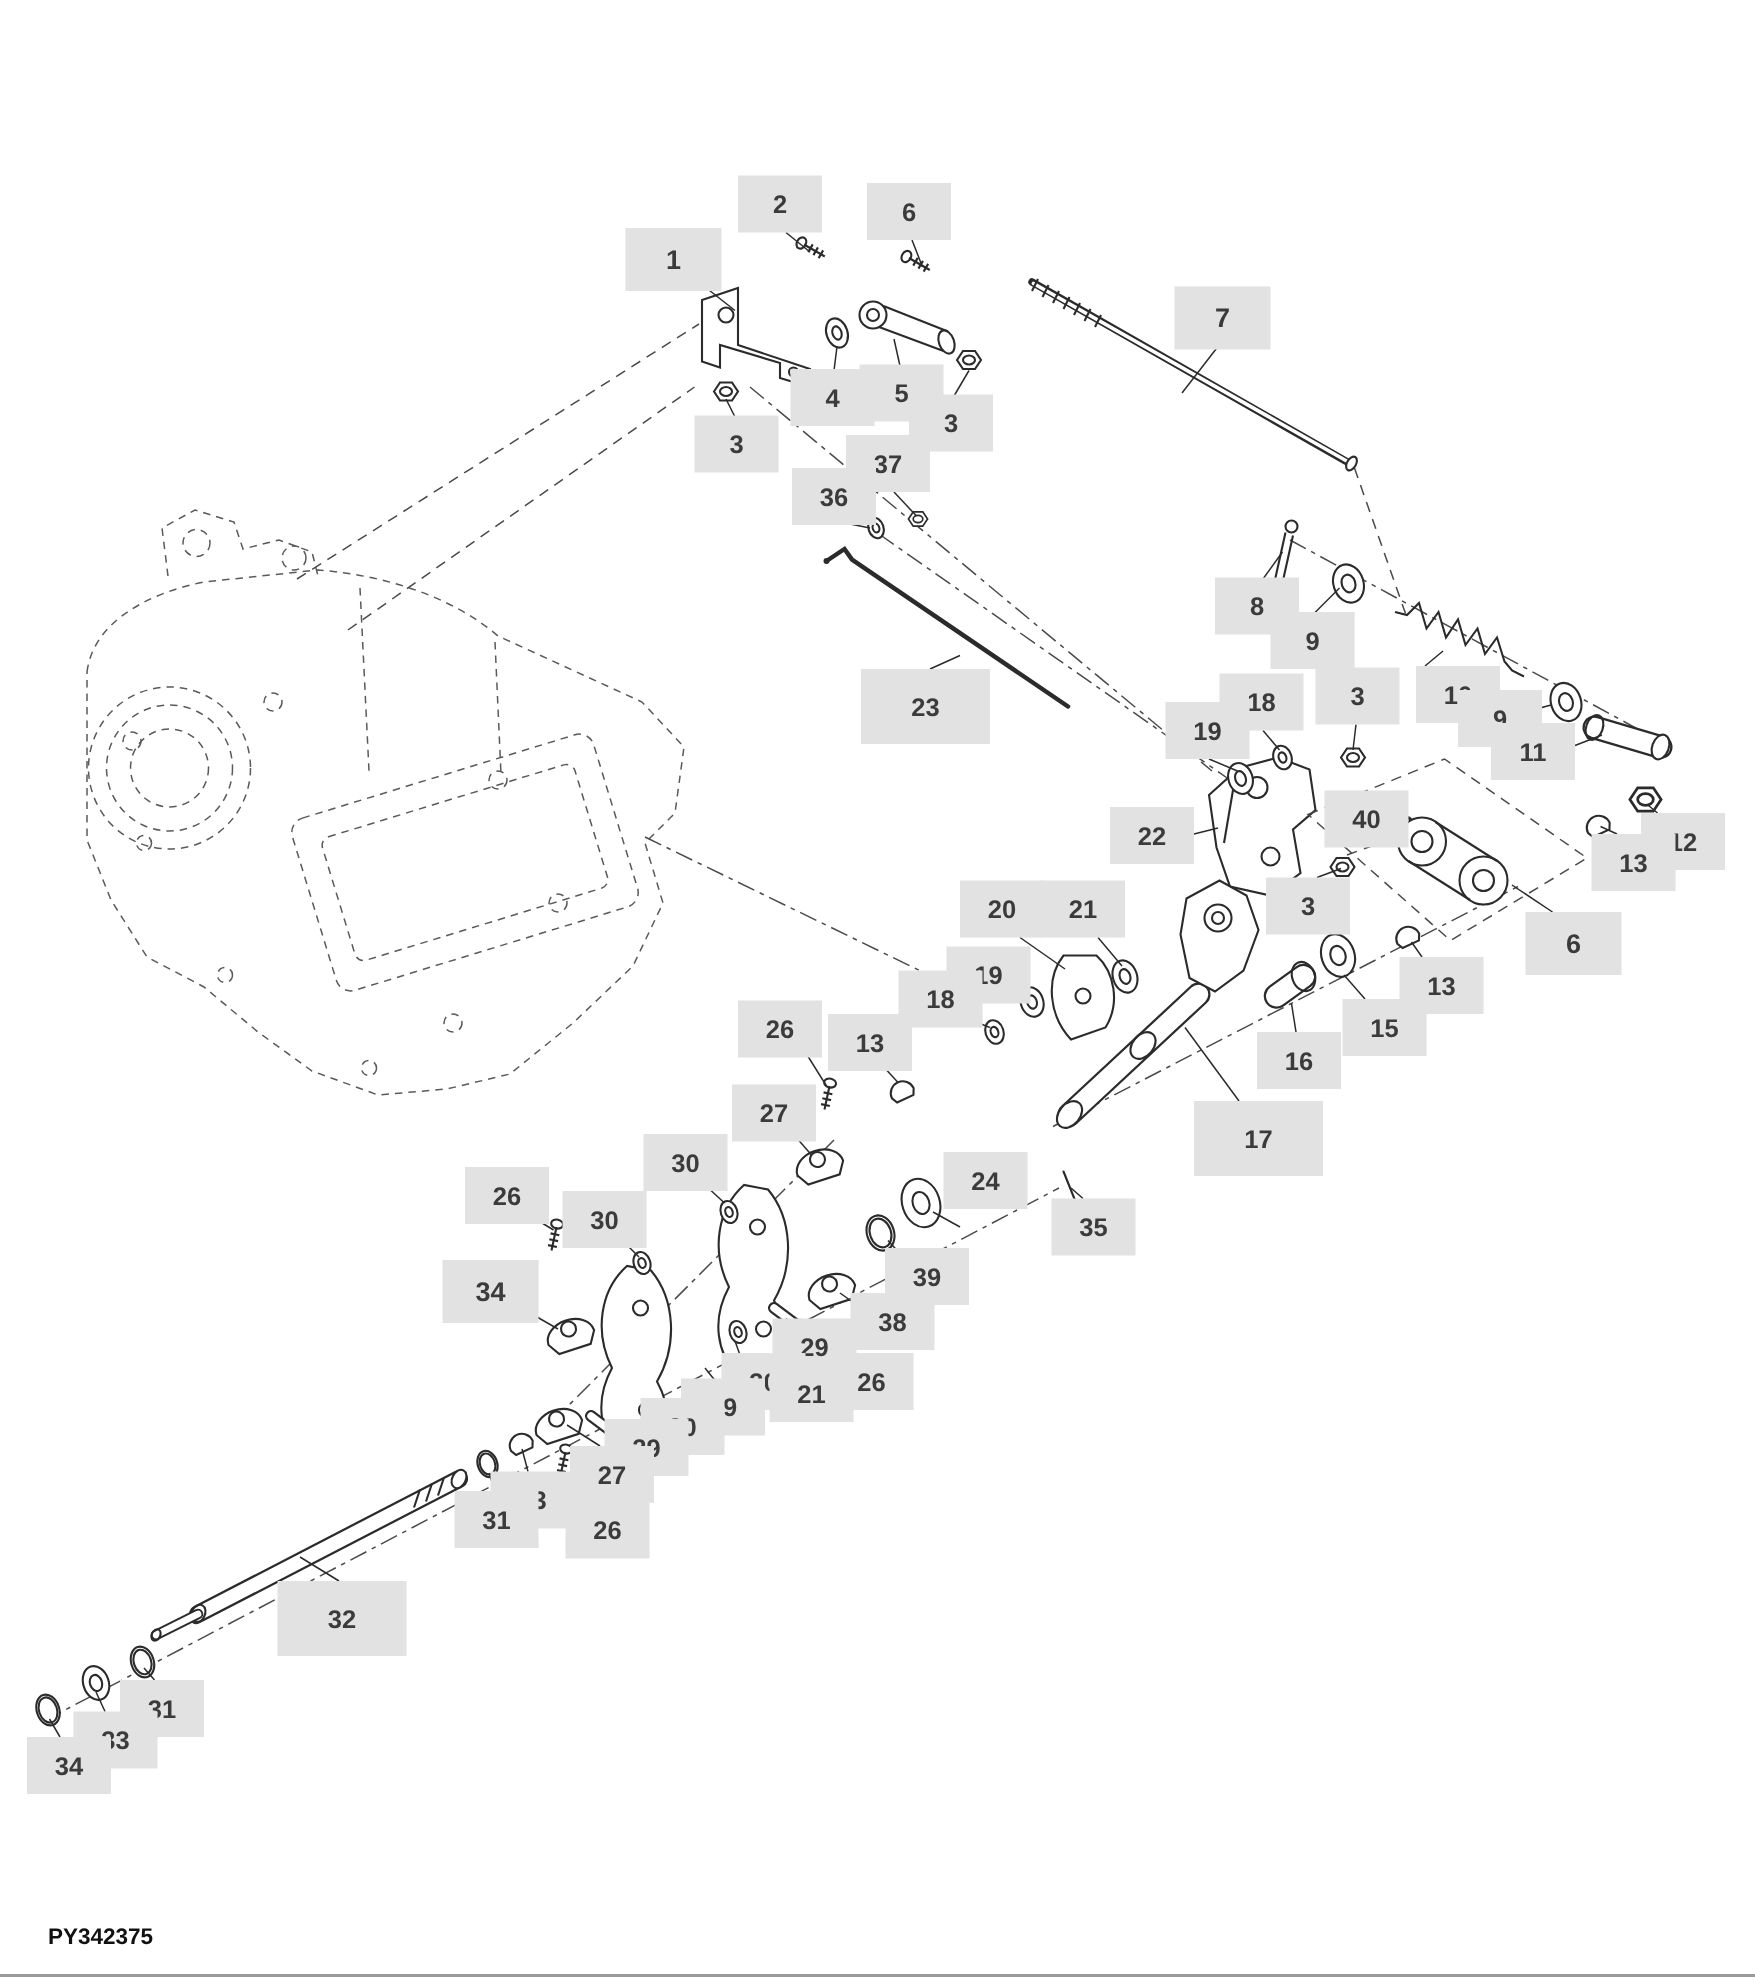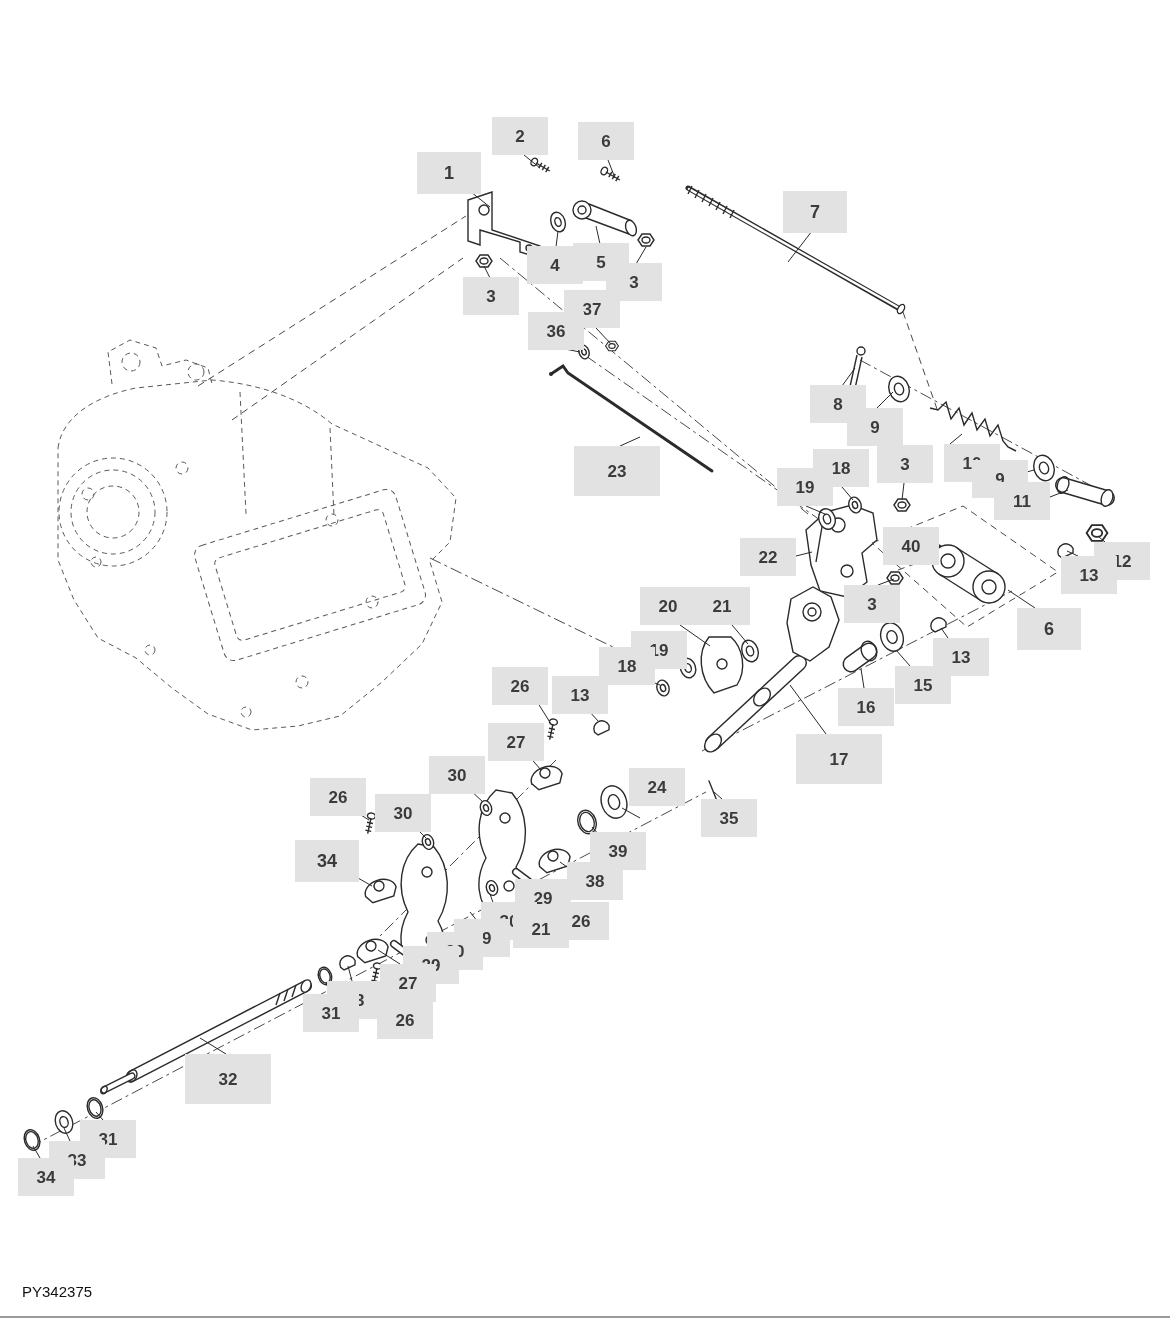--- a/index.html
+++ b/index.html
@@ -10,21 +10,21 @@
   svg{position:absolute;left:0;top:0;}
   .callout{
     position:absolute;display:flex;align-items:center;justify-content:center;
     min-width:56px;height:38px;padding:0 6px;box-sizing:border-box;
     background:#e2e2e2;color:#3b3b3b;font-weight:bold;font-size:17px;
     line-height:1;user-select:none;
   }
   .callout.md{min-width:64px;height:42px;font-size:18px;}
   .callout.lg{min-width:86px;height:50px;font-size:17px;}
   .part-code{
-    position:absolute;left:22px;top:1283px;font-weight:normal;font-size:15px;color:#111;
+    position:absolute;left:32px;top:1283px;font-weight:bold;font-size:15px;color:#111;
   }
   .bottom-rule{position:absolute;left:0;top:1316px;width:1170px;height:2px;background:#9a9a9a;}
   .p{stroke:#2b2b2b;stroke-width:1.4;fill:none;}
   .pw{stroke:#2b2b2b;stroke-width:1.4;fill:#ffffff;}
   .hid{stroke:#5a5a5a;stroke-width:1;fill:none;stroke-dasharray:5 4;}
   .axis{stroke:#4a4a4a;stroke-width:1;fill:none;stroke-dasharray:12 4 3 4;}
   .dash{stroke:#4a4a4a;stroke-width:1;fill:none;stroke-dasharray:7 5;}
   .ldr{stroke:#2b2b2b;stroke-width:1;}
 </style>
 </head>

